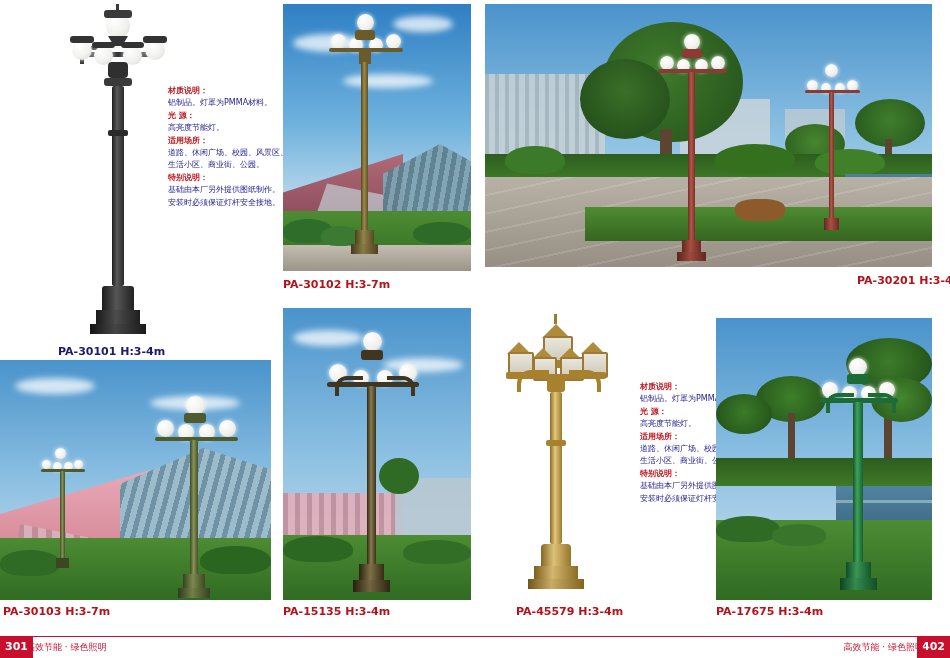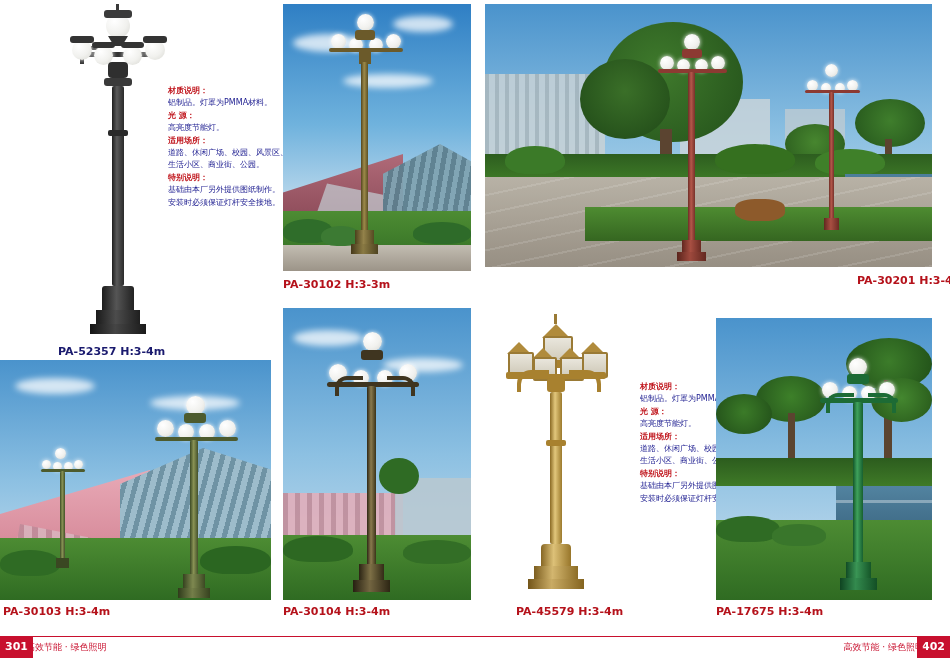--- a/index.html
+++ b/index.html
@@ -86,21 +86,21 @@
       <div style="position:absolute;left:88px;top:130px;width:20px;height:6px;background:#2a2a2a;border-radius:2px;"></div>
 
       <div class="base" style="left:82px;top:286px;width:32px;height:26px;
            background:linear-gradient(90deg,#1c1c1c,#555 45%,#222 100%);border-radius:3px 3px 0 0;"></div>
       <div class="base" style="left:76px;top:310px;width:44px;height:16px;
            background:linear-gradient(90deg,#1a1a1a,#4c4c4c 45%,#1f1f1f 100%);"></div>
       <div class="base" style="left:70px;top:324px;width:56px;height:10px;
            background:linear-gradient(90deg,#151515,#454545 45%,#1a1a1a 100%);"></div>
     </div>
   </div>
-  <div class="caption" style="left:58px;top:345px;">PA-52357 H:3-4m</div>
+  <div class="caption" style="left:58px;top:345px;">PA-30101 H:3-4m</div>
 
   <div class="spec" style="left:168px;top:85px;width:130px;">
     <div class="hd">材质说明：</div>
     <div class="bd">铝制品。灯罩为PMMA材料。</div>
     <div class="hd">光    源：</div>
     <div class="bd">高亮度节能灯。</div>
     <div class="hd">适用场所：</div>
     <div class="bd">道路、休闲广场、校园、风景区、</div>
     <div class="bd">生活小区、商业街、公园。</div>
     <div class="hd">特别说明：</div>
@@ -138,21 +138,21 @@
       <div style="position:absolute;left:72px;top:26px;width:20px;height:10px;background:#6b5a2a;border-radius:3px;"></div>
       <div style="position:absolute;left:76px;top:46px;width:12px;height:14px;background:#6b5a2a;"></div>
       <div class="pole" style="left:78px;top:58px;width:7px;height:170px;
            background:linear-gradient(90deg,#53471f,#9d8a4a 45%,#5d5124 100%);"></div>
       <div class="base" style="left:72px;top:226px;width:19px;height:16px;
            background:linear-gradient(90deg,#4b401c,#93824a 45%,#554a22 100%);"></div>
       <div class="base" style="left:68px;top:240px;width:27px;height:10px;
            background:linear-gradient(90deg,#46391a,#8a7a44 45%,#4e4320 100%);"></div>
     </div>
   </div>
-  <div class="caption red" style="left:283px;top:278px;">PA-30102 H:3-3m</div>
+  <div class="caption red" style="left:283px;top:278px;">PA-30102 H:3-7m</div>
 
   <div class="photo" style="left:485px;top:4px;width:447px;height:263px;">
     <div class="sky pale"></div>
 
     <div class="bldg" style="left:0px;top:70px;width:120px;height:80px;background:#c9d2d6;opacity:.85;"></div>
     <div class="bldg" style="left:0px;top:70px;width:120px;height:80px;
          background:repeating-linear-gradient(90deg,rgba(120,140,150,.35) 0 4px,transparent 4px 10px);"></div>
     <div class="bldg" style="left:195px;top:95px;width:90px;height:60px;background:#cdd6da;opacity:.8;"></div>
     <div class="bldg" style="left:300px;top:105px;width:60px;height:48px;background:#c2ccd2;opacity:.75;"></div>
 
@@ -247,21 +247,21 @@
       <div class="globe" style="left:42px;top:100px;width:9px;height:9px;"></div>
       <div class="globe" style="left:53px;top:102px;width:9px;height:9px;"></div>
       <div class="globe" style="left:64px;top:102px;width:9px;height:9px;"></div>
       <div class="globe" style="left:74px;top:100px;width:9px;height:9px;"></div>
       <div style="position:absolute;left:41px;top:109px;width:44px;height:3px;background:#4d5b2e;border-radius:2px;"></div>
       <div class="pole" style="left:60px;top:111px;width:5px;height:90px;
            background:linear-gradient(90deg,#3c4a25,#8a9355 45%,#44512a 100%);"></div>
       <div class="base" style="left:56px;top:198px;width:13px;height:10px;background:#3a4722;"></div>
     </div>
   </div>
-  <div class="caption red" style="left:3px;top:605px;">PA-30103 H:3-4m</div>
+  <div class="caption red" style="left:3px;top:605px;">PA-30103 H:3-7m</div>
 
   <div class="photo" style="left:283px;top:308px;width:188px;height:292px;">
     <div class="sky pale"></div>
     <div class="cloud" style="left:10px;top:22px;width:70px;height:16px;"></div>
     <div class="cloud" style="left:100px;top:50px;width:80px;height:14px;"></div>
     <div class="bldg" style="left:0px;top:185px;width:120px;height:55px;background:#e1aeba;opacity:.9;"></div>
     <div class="bldg" style="left:0px;top:185px;width:120px;height:55px;
          background:repeating-linear-gradient(90deg,rgba(140,90,105,.35) 0 5px,transparent 5px 12px);"></div>
     <div class="bldg" style="left:112px;top:170px;width:76px;height:70px;background:#b9c8d0;opacity:.85;"></div>
     <div class="tree" style="left:96px;top:150px;width:40px;height:36px;background:#2f6b24;"></div>
@@ -280,21 +280,21 @@
       <div style="position:absolute;left:104px;top:68px;width:24px;height:16px;border-right:4px solid #3f3520;border-top:4px solid #3f3520;border-radius:0 12px 0 0;"></div>
       <div style="position:absolute;left:78px;top:42px;width:22px;height:10px;background:#3f3520;border-radius:3px;"></div>
       <div class="pole" style="left:84px;top:78px;width:9px;height:180px;
            background:linear-gradient(90deg,#2e2716,#8a7a4d 45%,#3b3319 100%);"></div>
       <div class="base" style="left:76px;top:256px;width:25px;height:18px;
            background:linear-gradient(90deg,#2b2414,#7e7046 45%,#332c17 100%);"></div>
       <div class="base" style="left:70px;top:272px;width:37px;height:12px;
            background:linear-gradient(90deg,#261f11,#736541 45%,#2d2614 100%);"></div>
     </div>
   </div>
-  <div class="caption red" style="left:283px;top:605px;">PA-30104 H:3-4m</div>
+  <div class="caption red" style="left:283px;top:605px;">PA-15135 H:3-4m</div>
 
   <div style="position:absolute;left:487px;top:300px;width:155px;height:295px;background:#ffffff;">
     <div class="lamp" style="left:0;top:0;width:155px;height:295px;">
 
       <div style="position:absolute;left:67px;top:14px;width:3px;height:10px;background:#9a7a35;"></div>
       <div style="position:absolute;left:55px;top:24px;width:28px;height:14px;background:#b08b3c;
            clip-path:polygon(50% 0,100% 100%,0 100%);"></div>
       <div style="position:absolute;left:56px;top:36px;width:26px;height:26px;
            background:linear-gradient(#e9e6dc,#cdc7b6);border:2px solid #9a7a35;border-radius:2px;"></div>
       <div style="position:absolute;left:54px;top:60px;width:30px;height:8px;background:#a8812f;border-radius:2px;"></div>

